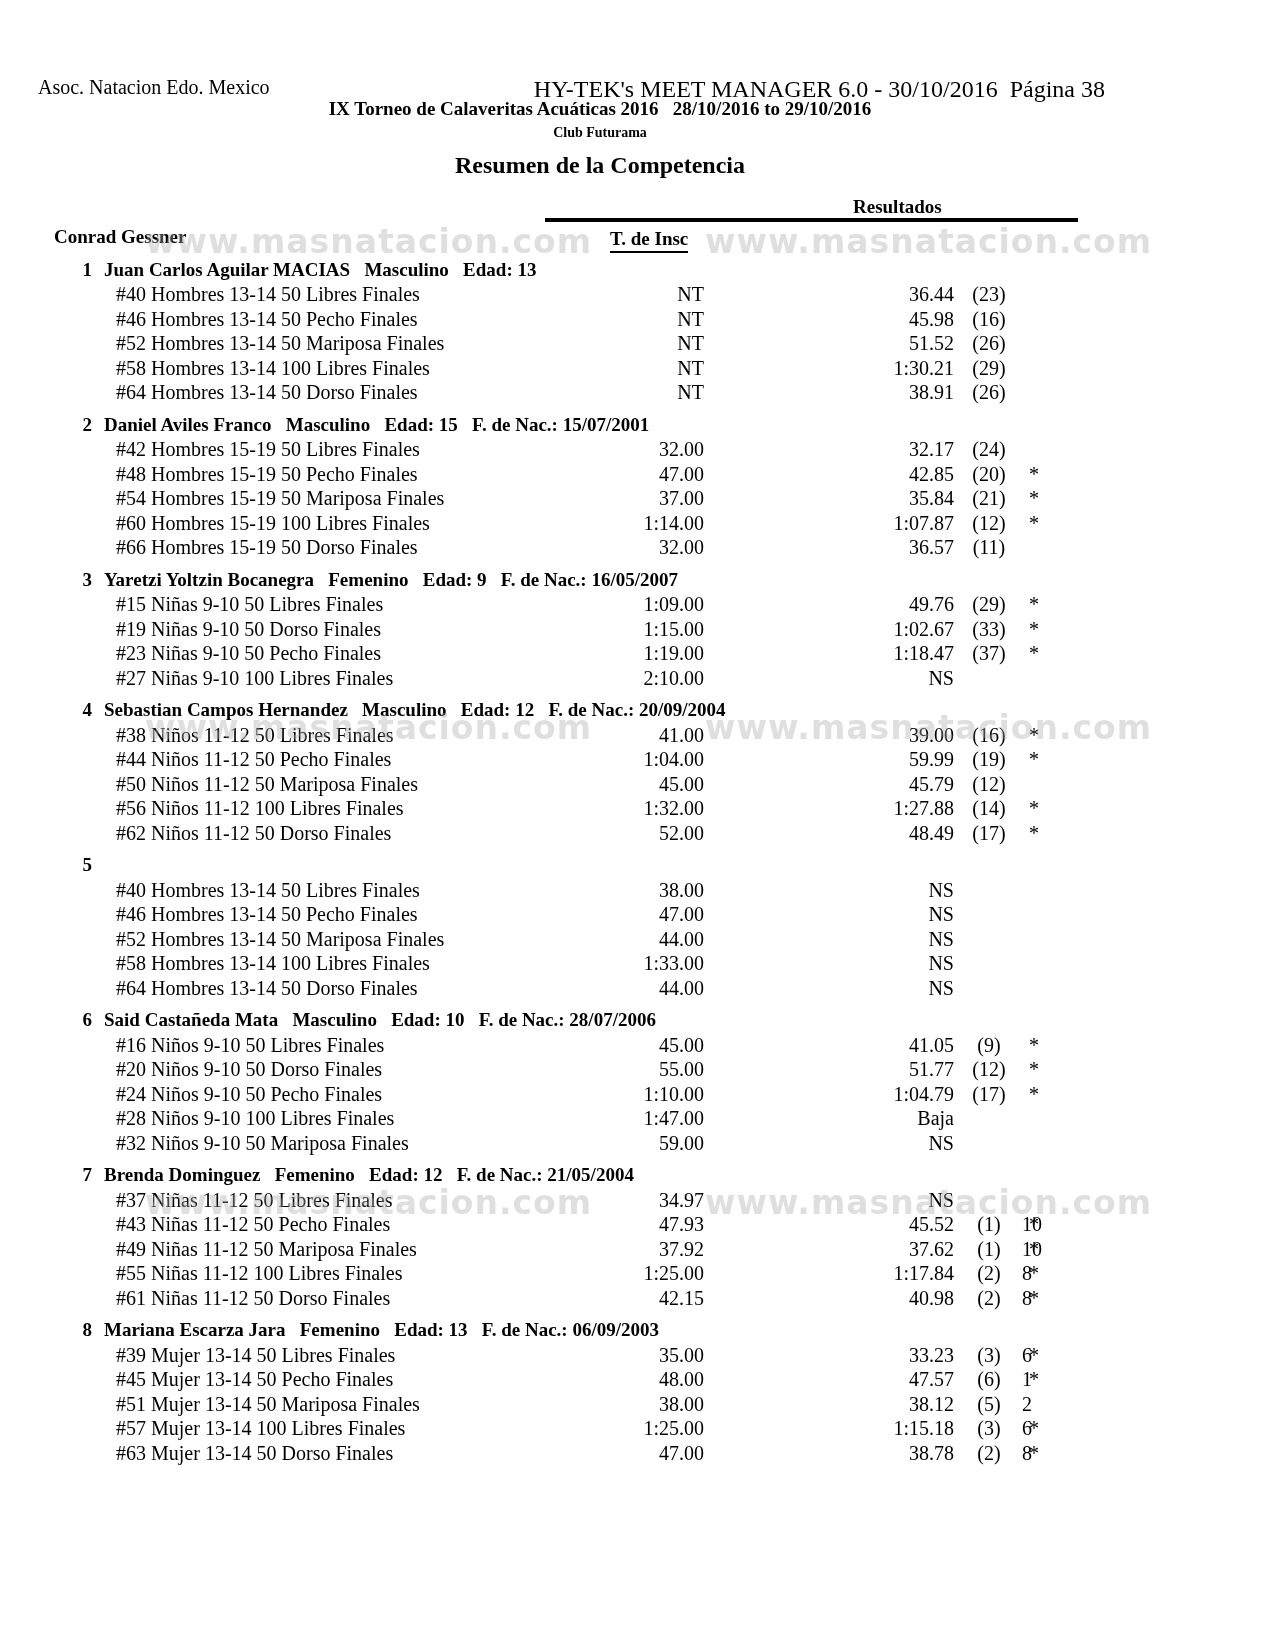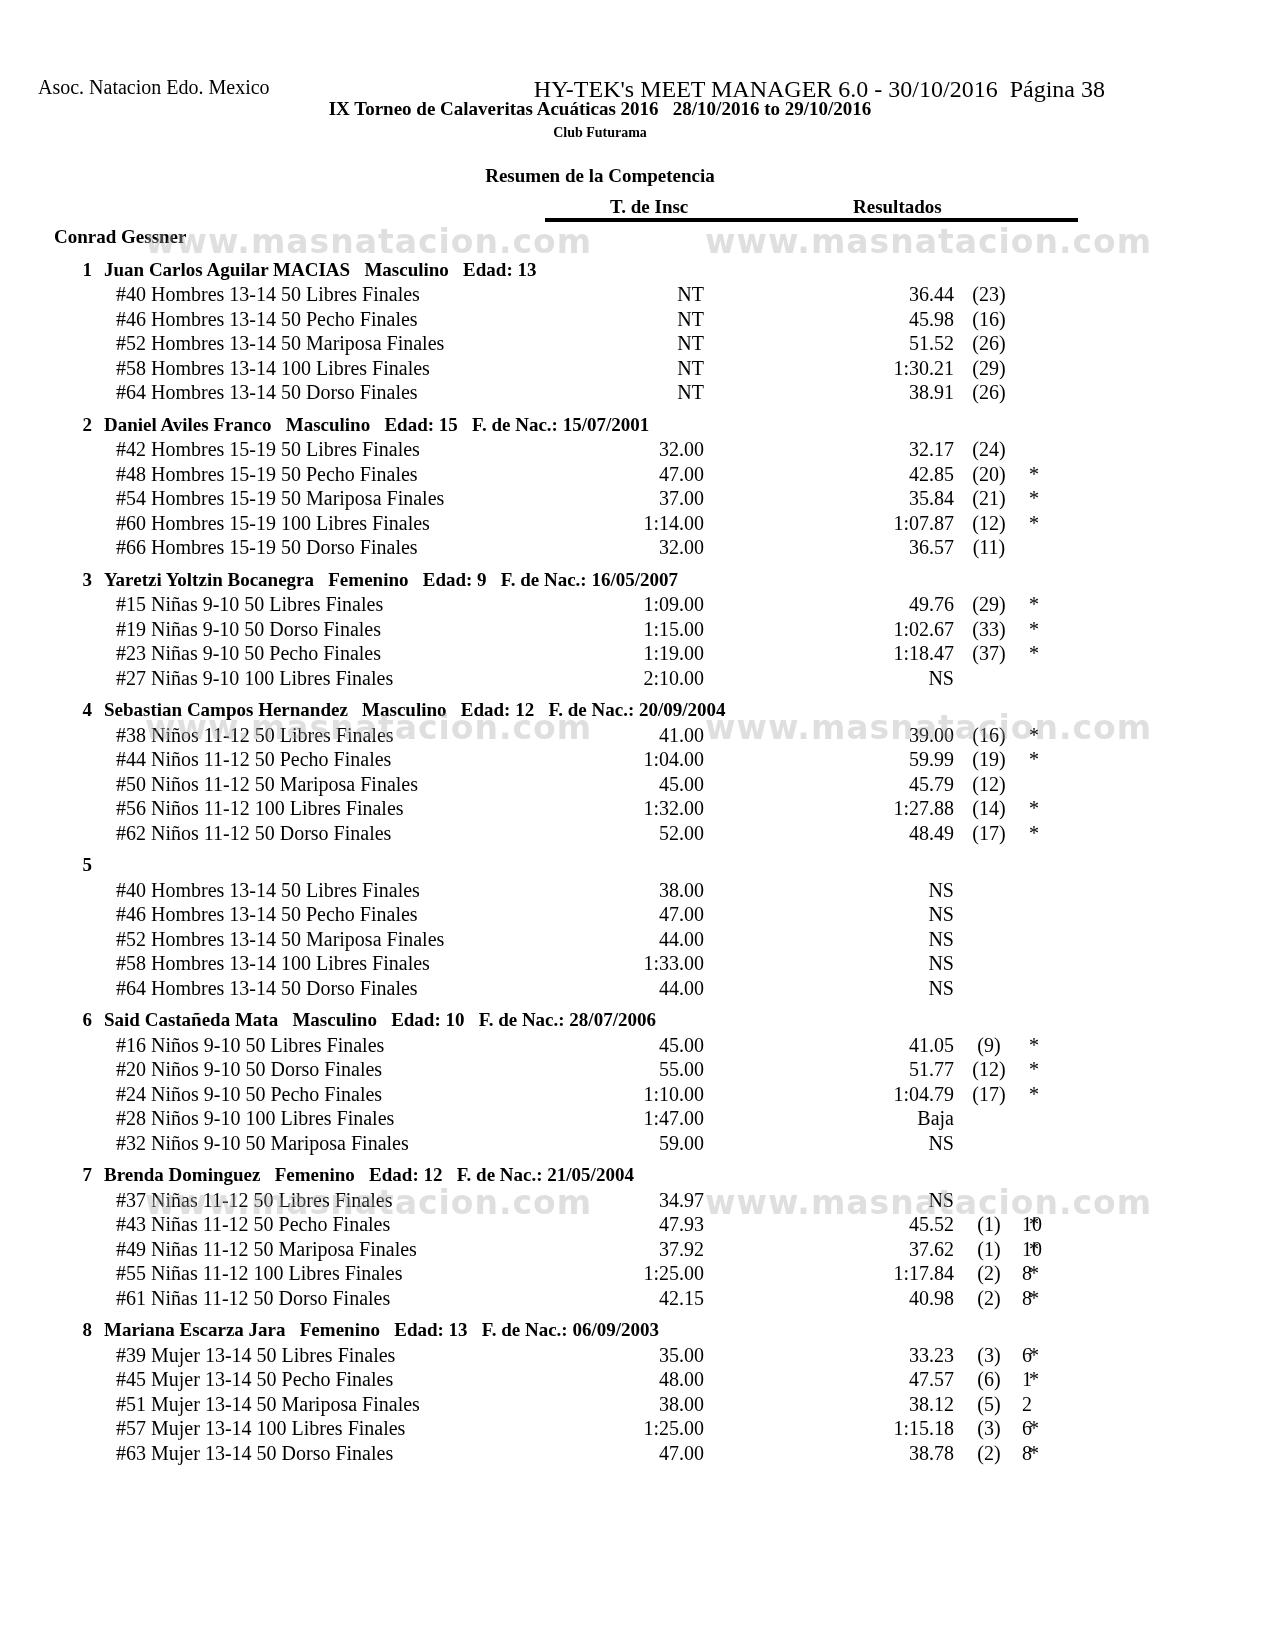--- a/index.html
+++ b/index.html
@@ -12,26 +12,26 @@
     overflow: hidden;
   }
   .abs { position: absolute; }
 
   
   .hdr-org   { left: 38px;  top: 76px;  font-size: 20px; }
   .hdr-prog  { right: 170px; top: 76px; font-size: 24px; white-space: pre; }
   .center-band { left: 38px; width: 1124px; text-align: center; }
   .meet-title  { top: 98px;  font-size: 19px; font-weight: bold; white-space: pre; }
   .club-title  { top: 125px; font-size: 14px; font-weight: bold; }
-  .report-title{ top: 152px; font-size: 19px; font-weight: bold; margin-top: 13px; }
+  .report-title{ top: 152px; font-size: 24px; font-weight: bold; }
 
   
   .col-head { top: 196px; font-size: 19px; font-weight: bold;
               border-bottom: 2px solid #000; padding-bottom: 1px; }
-  .col-insc   { left: 610px; }
+  .col-insc   { left: 610px; margin-top: 32px; }
   .col-result { left: 853px; }
   .head-rule  { left: 545px; top: 218px; width: 533px; height: 4px; background: #000; }
 
   
   .wm { position: absolute; font-family: "DejaVu Sans", sans-serif;
         font-weight: bold; font-size: 33px; letter-spacing: 1px;
         color: rgba(170,170,170,0.38); z-index: 5; pointer-events: none; }
 
   
   #rows { position: absolute; left: 0; top: 226px; width: 1275px; padding-left: 16px; }

